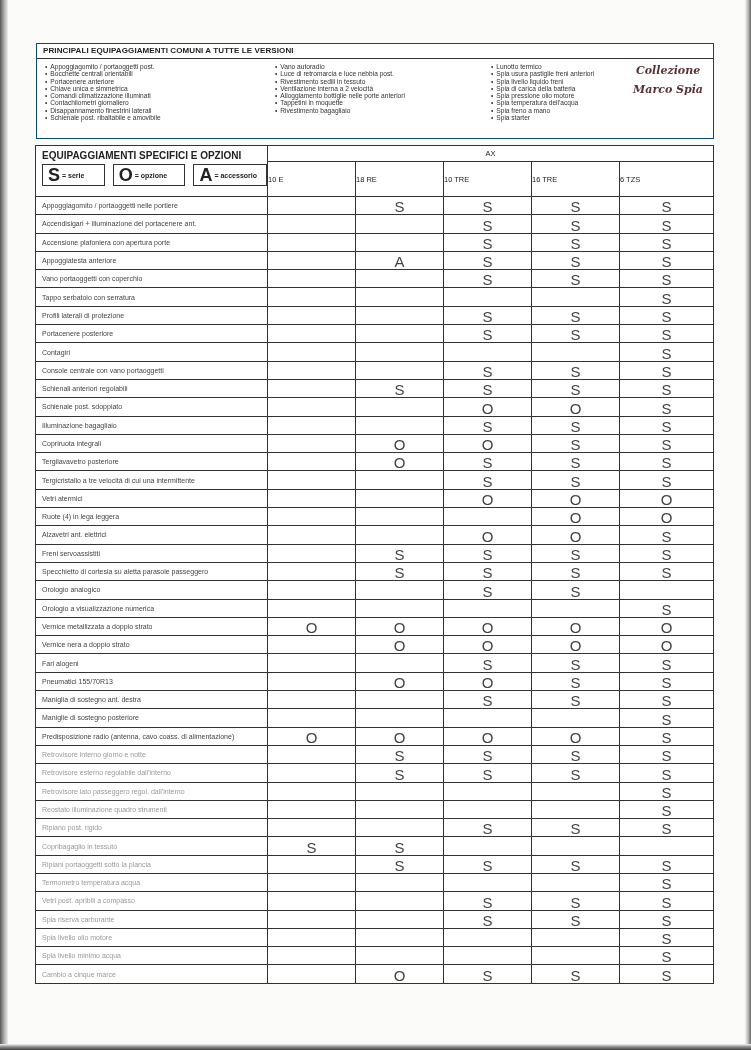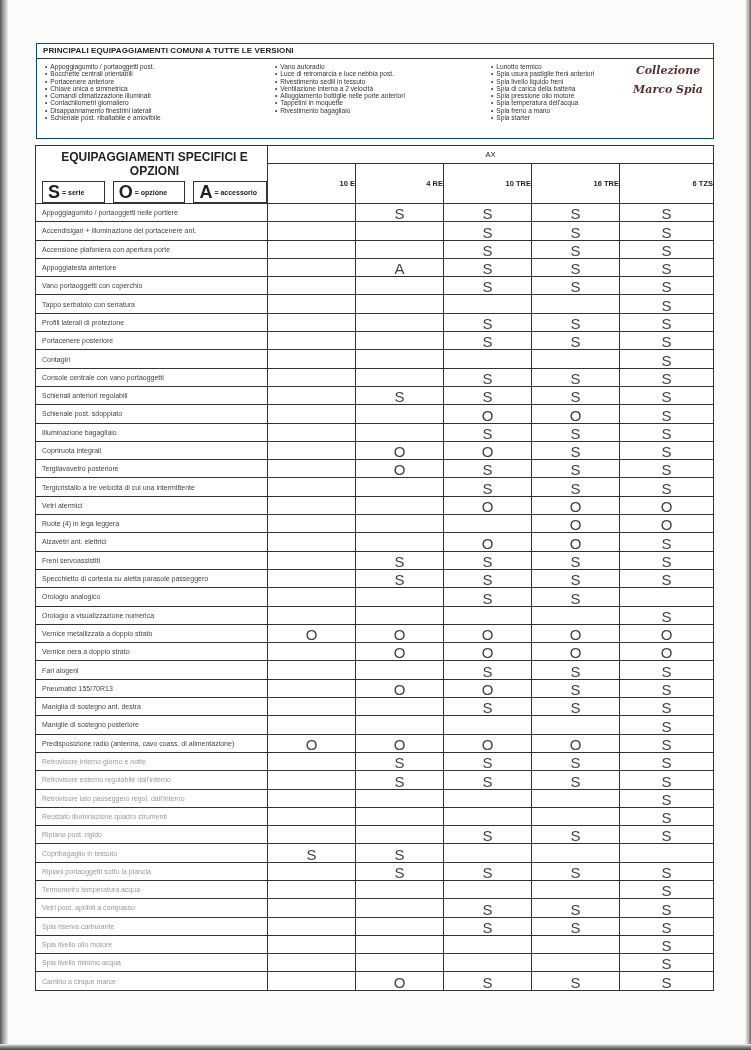--- a/index.html
+++ b/index.html
@@ -36,28 +36,28 @@
     color: #5a3236; font-size: 11px; line-height: 19px;
   }
 
   
   .spec-table {
     position: absolute; left: 35px; top: 145px; width: 678px;
     border-collapse: collapse; table-layout: fixed; background: #fff;
   }
   .spec-table td, .spec-table th { border: 1px solid #333; padding: 0; }
   .hdr-left { height: 50px; vertical-align: top; text-align: left; padding: 0; }
-  .hdr-left .hdr-title { font-size: 12px; font-weight: bold; padding: 4px 0 0 6px; text-align: center; }
+  .hdr-left .hdr-title { font-size: 10px; font-weight: bold; padding: 4px 0 0 6px; }
   .legend { display: flex; gap: 8px; padding: 3px 0 0 6px; }
   .legend-box { border: 1px solid #333; height: 22px; display: flex; align-items: center; padding: 0 5px; box-sizing: border-box; }
   .legend-box .sym { font-size: 18px; font-weight: bold; margin-right: 2px; }
   .legend-box .txt { font-size: 7px; font-weight: bold; }
   .lg-s { width: 68px; } .lg-o { width: 79px; } .lg-a { width: 80px; }
   .group-hdr { height: 15px; font-size: 7.5px; font-weight: normal; text-align: center; }
-  .model-hdr { height: 34px; font-size: 7.5px; font-weight: bold; text-align: right; }
+  .model-hdr { height: 34px; font-size: 7.5px; font-weight: normal; text-align: left; }
   .row-label { height: 17.3px; font-size: 7px; color: #444; padding-left: 6px !important; white-space: nowrap; overflow: hidden; }
   .row-label.faded { color: #999; }
   .cell { text-align: center; font-size: 15px; color: #444; vertical-align: bottom; line-height: 15px; font-weight: normal; }
 </style>
 </head>
 <body>
 
 <div class="left-edge"></div>
 <div class="right-edge"></div>
 <div class="bottom-edge"></div>
@@ -126,21 +126,21 @@
           <div class="legend-box lg-a">
             <span class="sym">A</span>
             <span class="txt">= accessorio</span>
           </div>
         </div>
       </th>
       <th class="group-hdr" colspan="5">AX</th>
     </tr>
     <tr>
       <th class="model-hdr">10 E</th>
-      <th class="model-hdr">4 RE</th>
+      <th class="model-hdr">18 RE</th>
       <th class="model-hdr">10 TRE</th>
       <th class="model-hdr">16 TRE</th>
       <th class="model-hdr">6 TZS</th>
     </tr>
   </thead>
   <tbody id="spec-body">
       <tr>
         <td class="row-label">Appoggiagomito / portaoggetti nelle portiere</td>
         <td class="cell"></td>
         <td class="cell">S</td>

